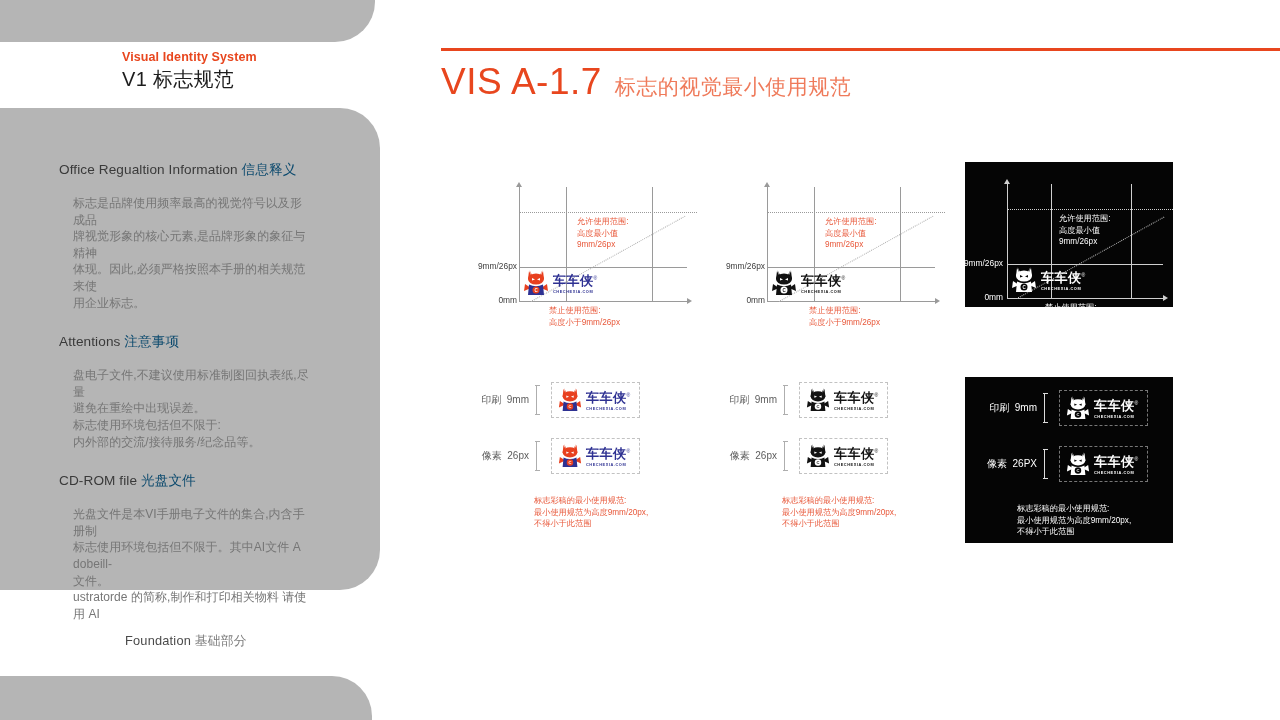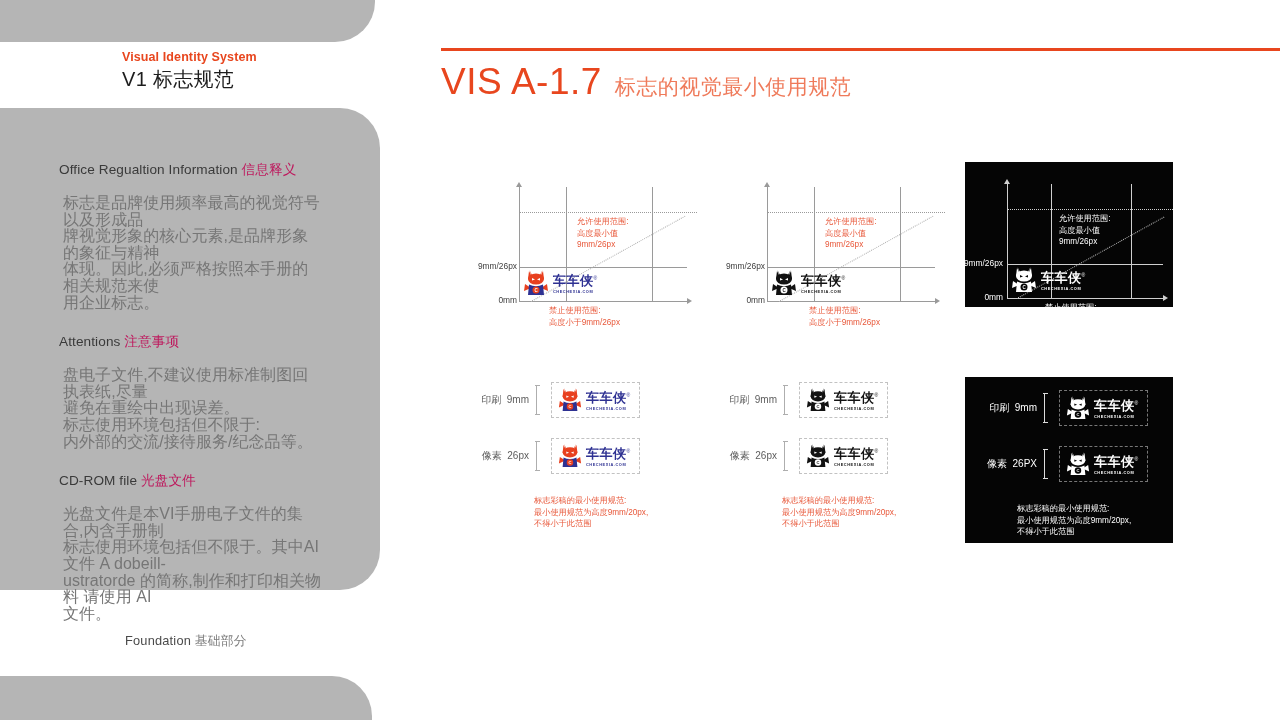--- a/index.html
+++ b/index.html
@@ -87,26 +87,26 @@
   }
   .sec { margin-bottom: 21px; }
   .sec-title {
     font-size: 13.6px;
     color: #3a3a3a;
     font-weight: 400;
     line-height: 19px;
     margin: 0 0 16px 0;
     letter-spacing: .1px;
   }
-  .sec-title .cn { color: #be185d; }
+  .sec-title .cn { color: #0c4a6e; }
   .sec-body {
-    font-size: 16px;
+    font-size: 12px;
     color: #767676;
     line-height: 16.6px;
-    margin: 4px;
+    margin: 14px;
     letter-spacing: .05px;
   }
   .sec-body .ln { display: block; }
 
   .footer-text {
     position: absolute;
     left: 125px;
     top: 633px;
     font-size: 12.8px;
     color: #4a4a4a;
@@ -357,22 +357,22 @@
     </div>
 
     <div class="sec">
       <h3 class="sec-title">
         <span>CD-ROM file</span>
         <span class="cn">光盘文件</span>
       </h3>
       <p class="sec-body">
         <span class="ln">光盘文件是本VI手册电子文件的集合,内含手册制</span>
         <span class="ln">标志使用环境包括但不限于。其中AI文件  A  dobeill-</span>
+        <span class="ln">文件。</span>
         <span class="ln">ustratorde 的简称,制作和打印相关物料 请使用 AI</span>
-        <span class="ln">文件。</span>
       </p>
     </div>
   </div>
 
   <div class="footer-text">
     <span>Foundation</span>
     <span class="cn">基础部分</span>
   </div>
 </div>
 

